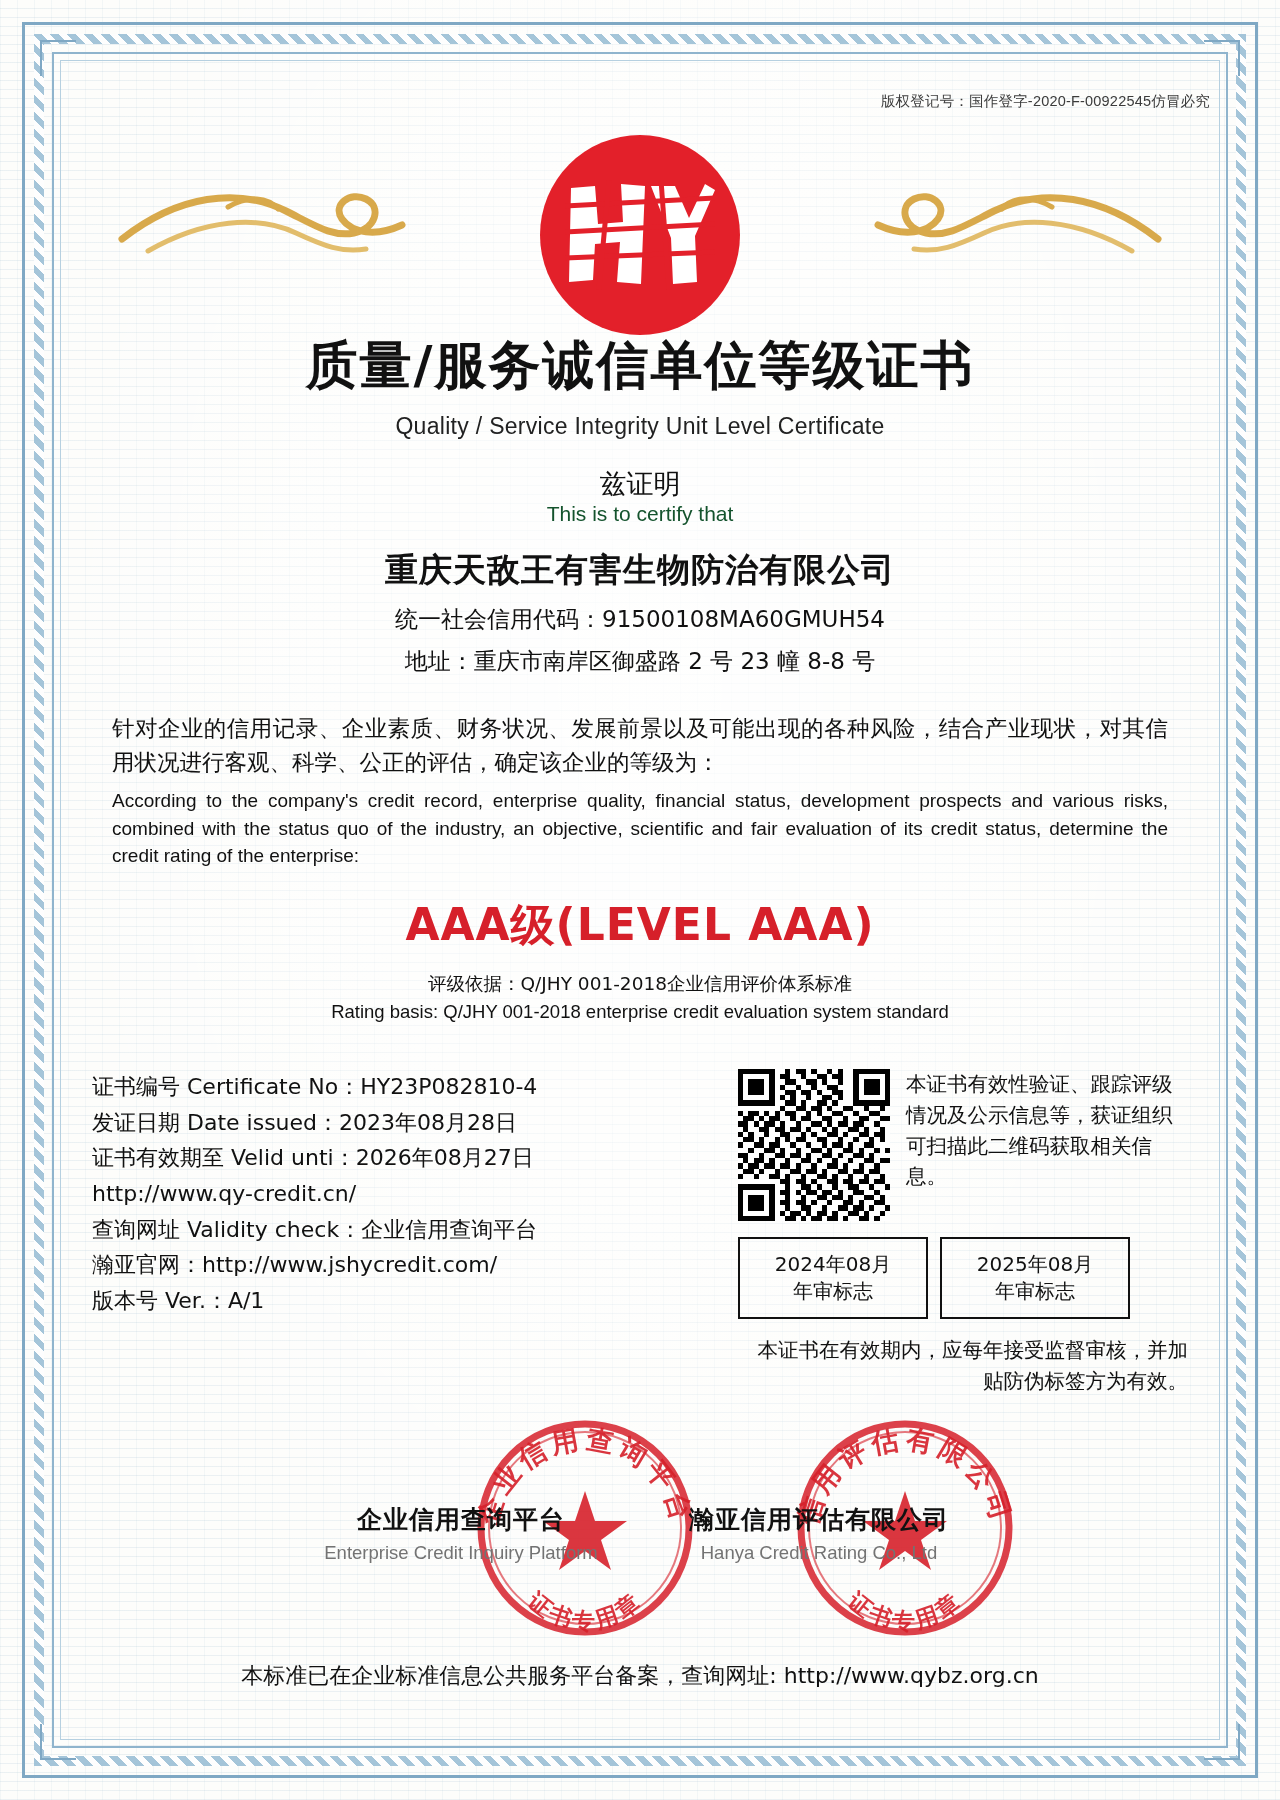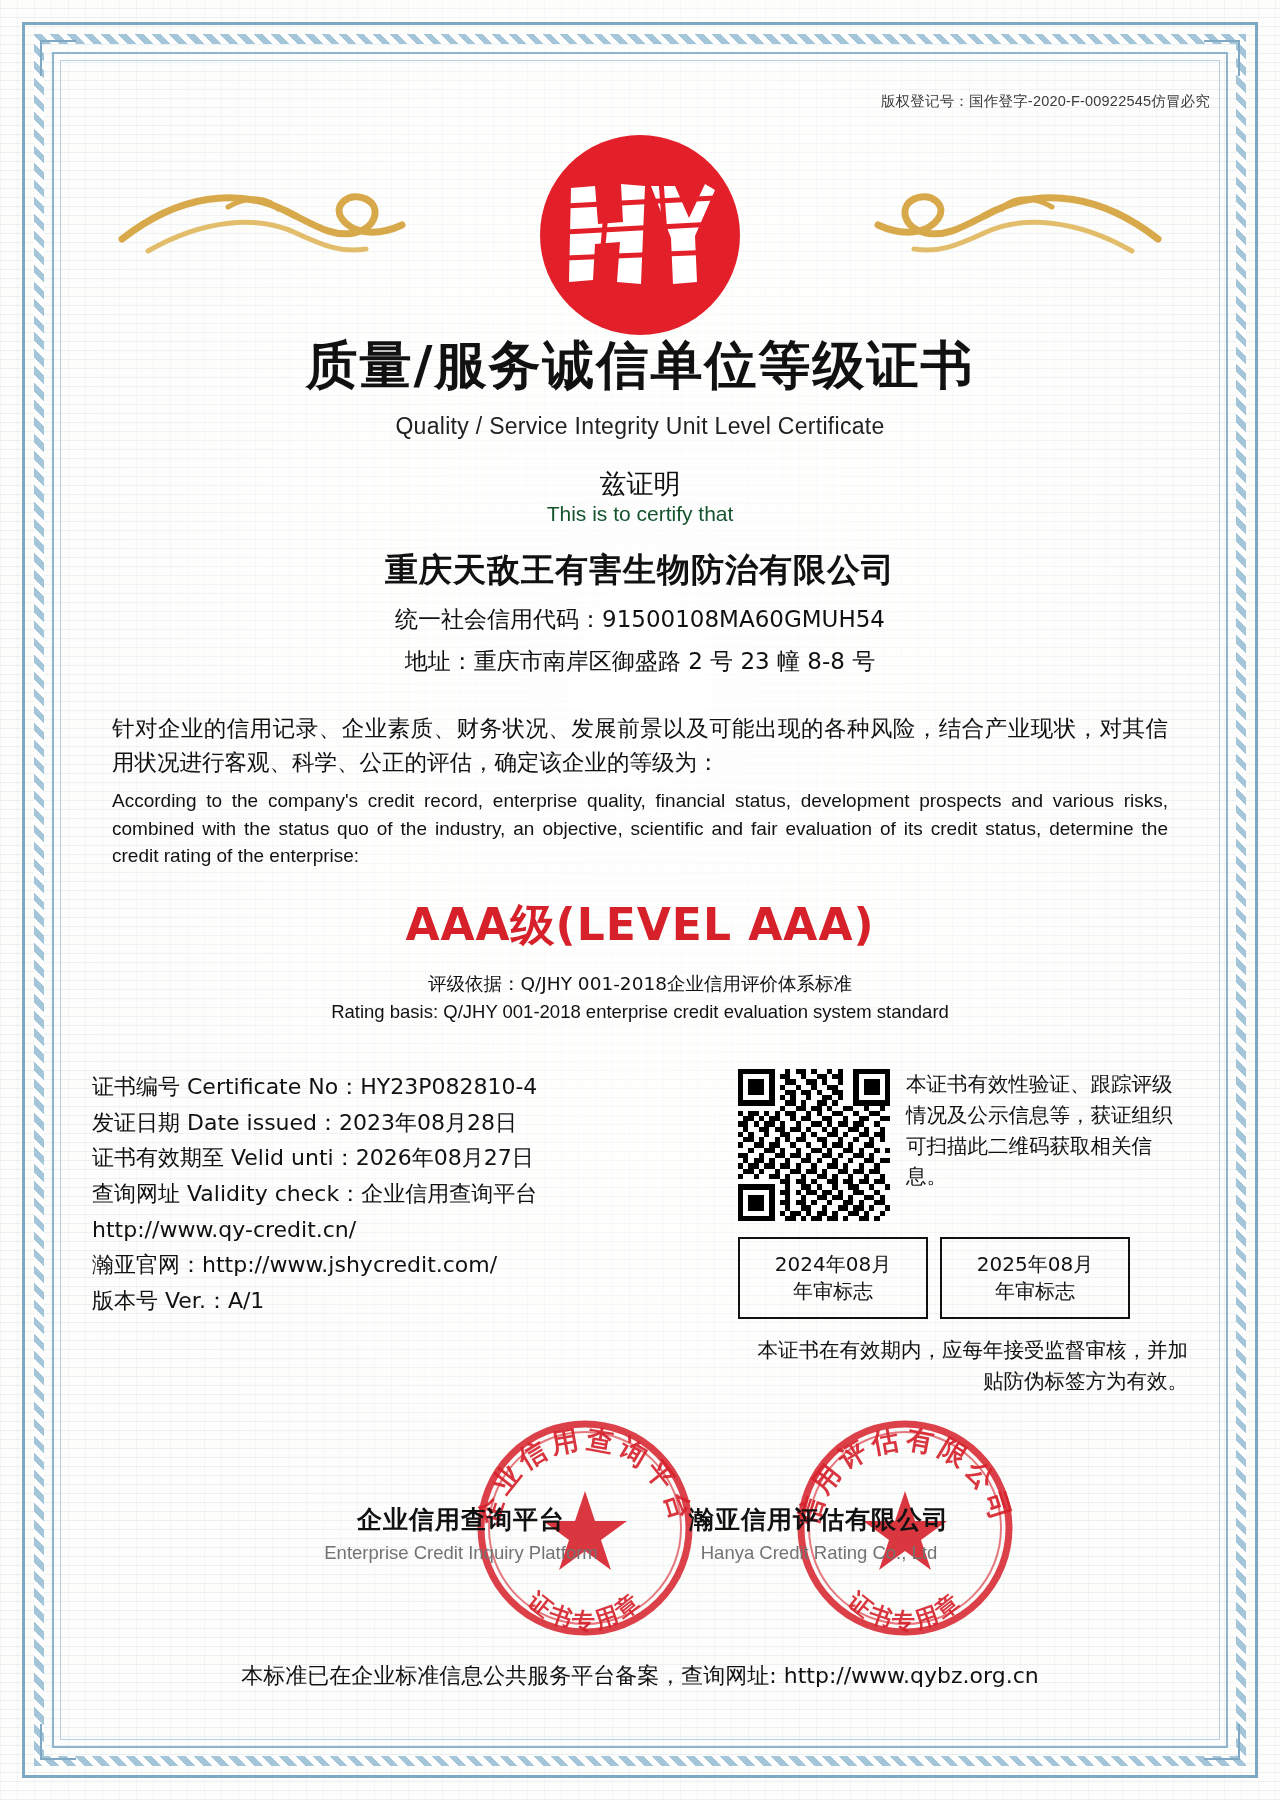--- a/index.html
+++ b/index.html
@@ -321,24 +321,24 @@
       <div class="details-left">
         <div class="row">
           <span>证书编号 Certificate No：</span><span>HY23P082810-4</span>
         </div>
         <div class="row">
           <span>发证日期 Date issued：</span><span>2023年08月28日</span>
         </div>
         <div class="row">
           <span>证书有效期至 Velid unti：</span><span>2026年08月27日</span>
         </div>
+        <div class="row">http://www.qy-credit.cn/</div>
         <div class="row">
           <span>查询网址 Validity check：</span><span>企业信用查询平台</span>
         </div>
-        <div class="row">http://www.qy-credit.cn/</div>
         <div class="row">
           <span>瀚亚官网：</span><span>http://www.jshycredit.com/</span>
         </div>
         <div class="row">
           <span>版本号 Ver.：</span><span>A/1</span>
         </div>
       </div>
 
       <div class="details-right">
         <div class="qr-row">

